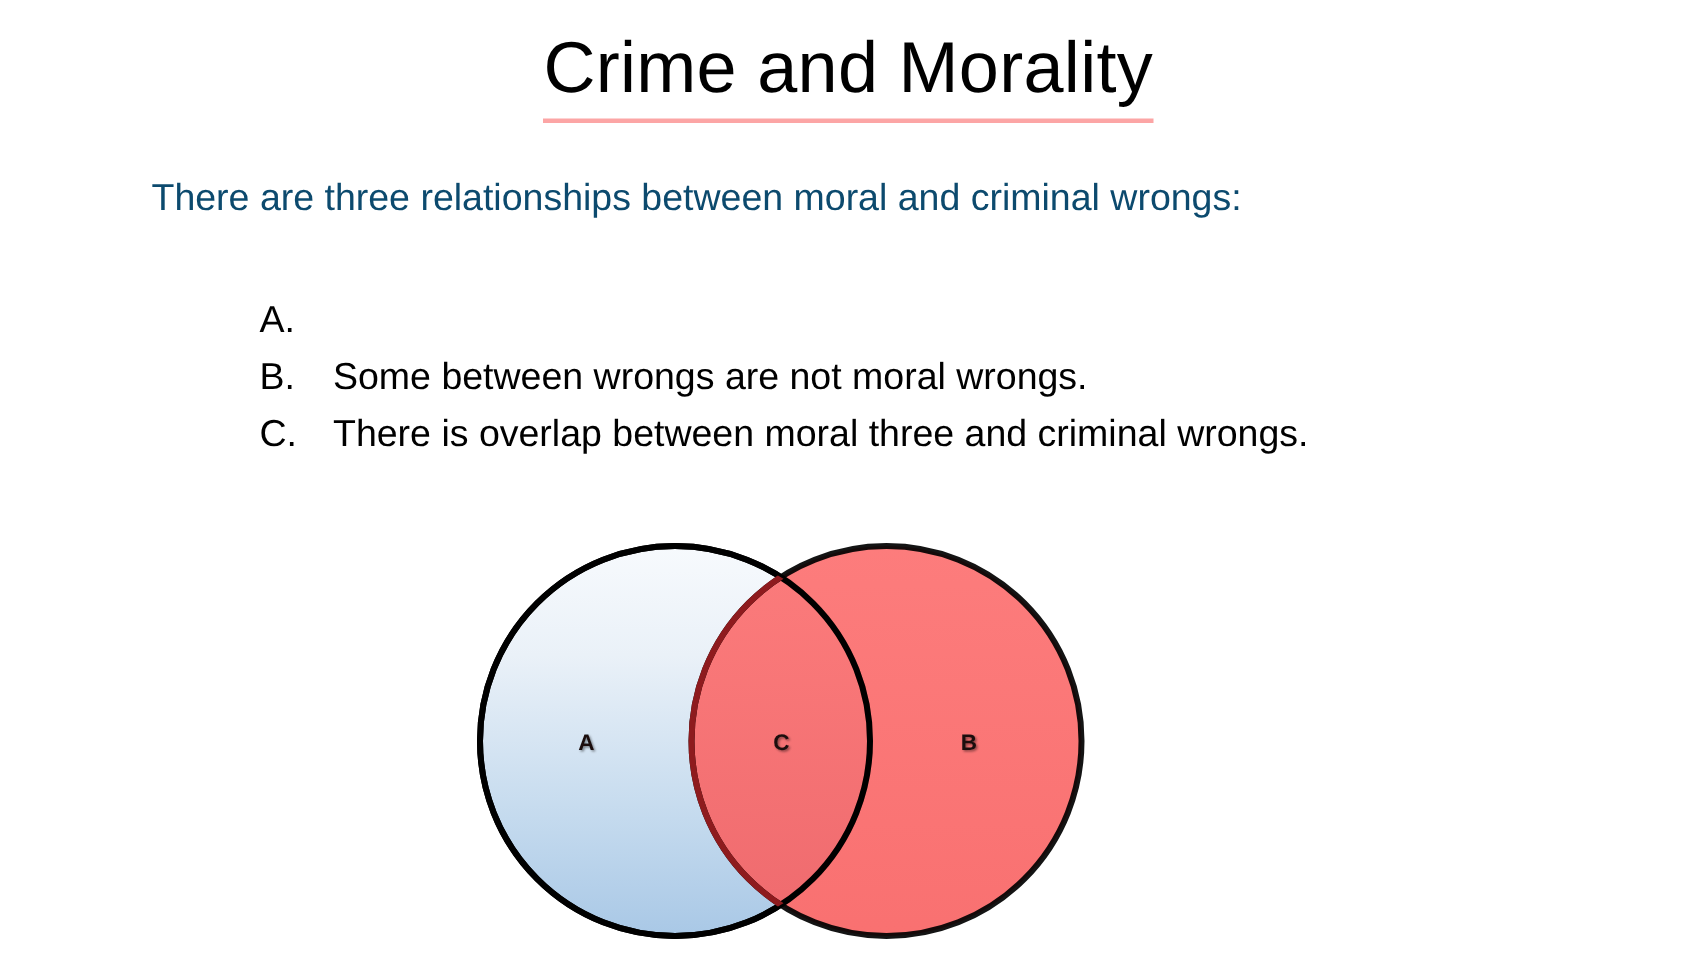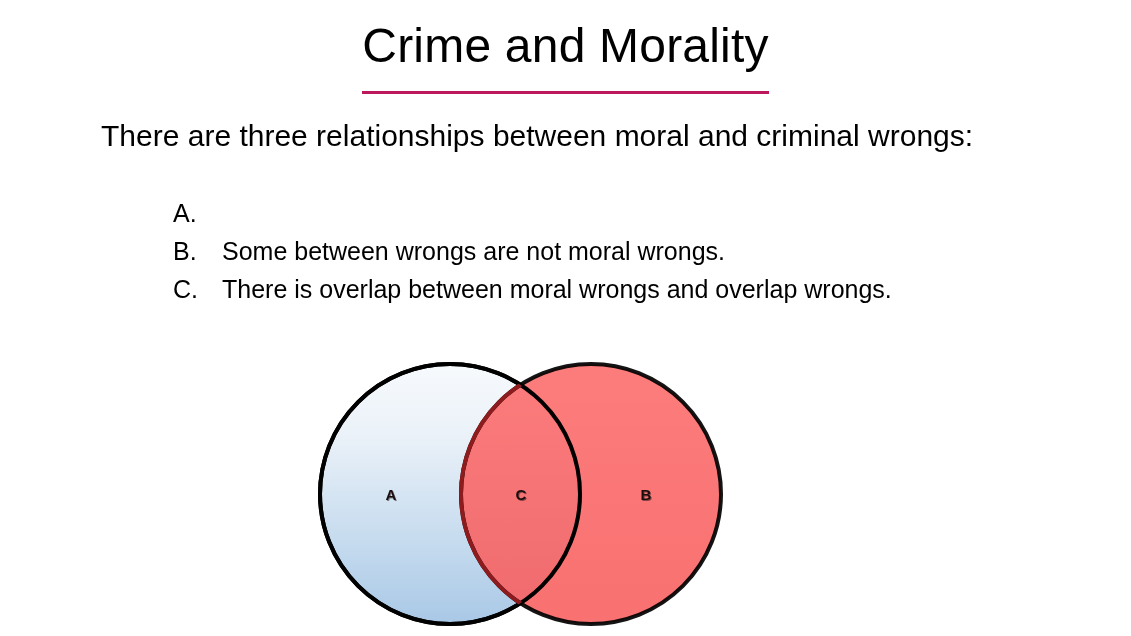--- a/index.html
+++ b/index.html
@@ -29,33 +29,33 @@
     width: 1131px;
     text-align: center;
     font-size: 48px;
     font-weight: 400;
     line-height: 1.15;
     letter-spacing: 0.2px;
     color: #000000;
   }
   .title .title-text {
     display: inline-block;
-    border-bottom: 3px solid #be185d;
-    padding-bottom: 18px;
+    border-bottom: 3px solid #fca5a5;
+    padding-bottom: 6px;
   }
 
   
   .intro {
     position: absolute;
     left: 101px;
     top: 117px;
-    font-size: 30px;
+    font-size: 25px;
     font-weight: 400;
     line-height: 1.25;
-    color: #000000;
+    color: #0c4a6e;
     white-space: nowrap;
   }
 
   
   .list {
     position: absolute;
     left: 173px;
     top: 194px;
     width: 900px;
   }
@@ -111,21 +111,21 @@
   <div class="list">
     <div class="list-item">
       <span class="list-marker">A.</span>
     </div>
     <div class="list-item">
       <span class="list-marker">B.</span>
       <span class="list-text">Some between wrongs are not moral wrongs.</span>
     </div>
     <div class="list-item">
       <span class="list-marker">C.</span>
-      <span class="list-text">There is overlap between moral wrongs and overlap wrongs.</span>
+      <span class="list-text">There is overlap between moral three and criminal wrongs.</span>
     </div>
   </div>
 
   <div class="venn">
     <svg viewBox="0 0 440 288" xmlns="http://www.w3.org/2000/svg">
       <defs>
         <linearGradient id="blueGrad" x1="0" y1="0" x2="0" y2="1">
           <stop offset="0%" stop-color="#f7fafd"></stop>
           <stop offset="28%" stop-color="#eaf1f8"></stop>
           <stop offset="70%" stop-color="#c4daee"></stop>

